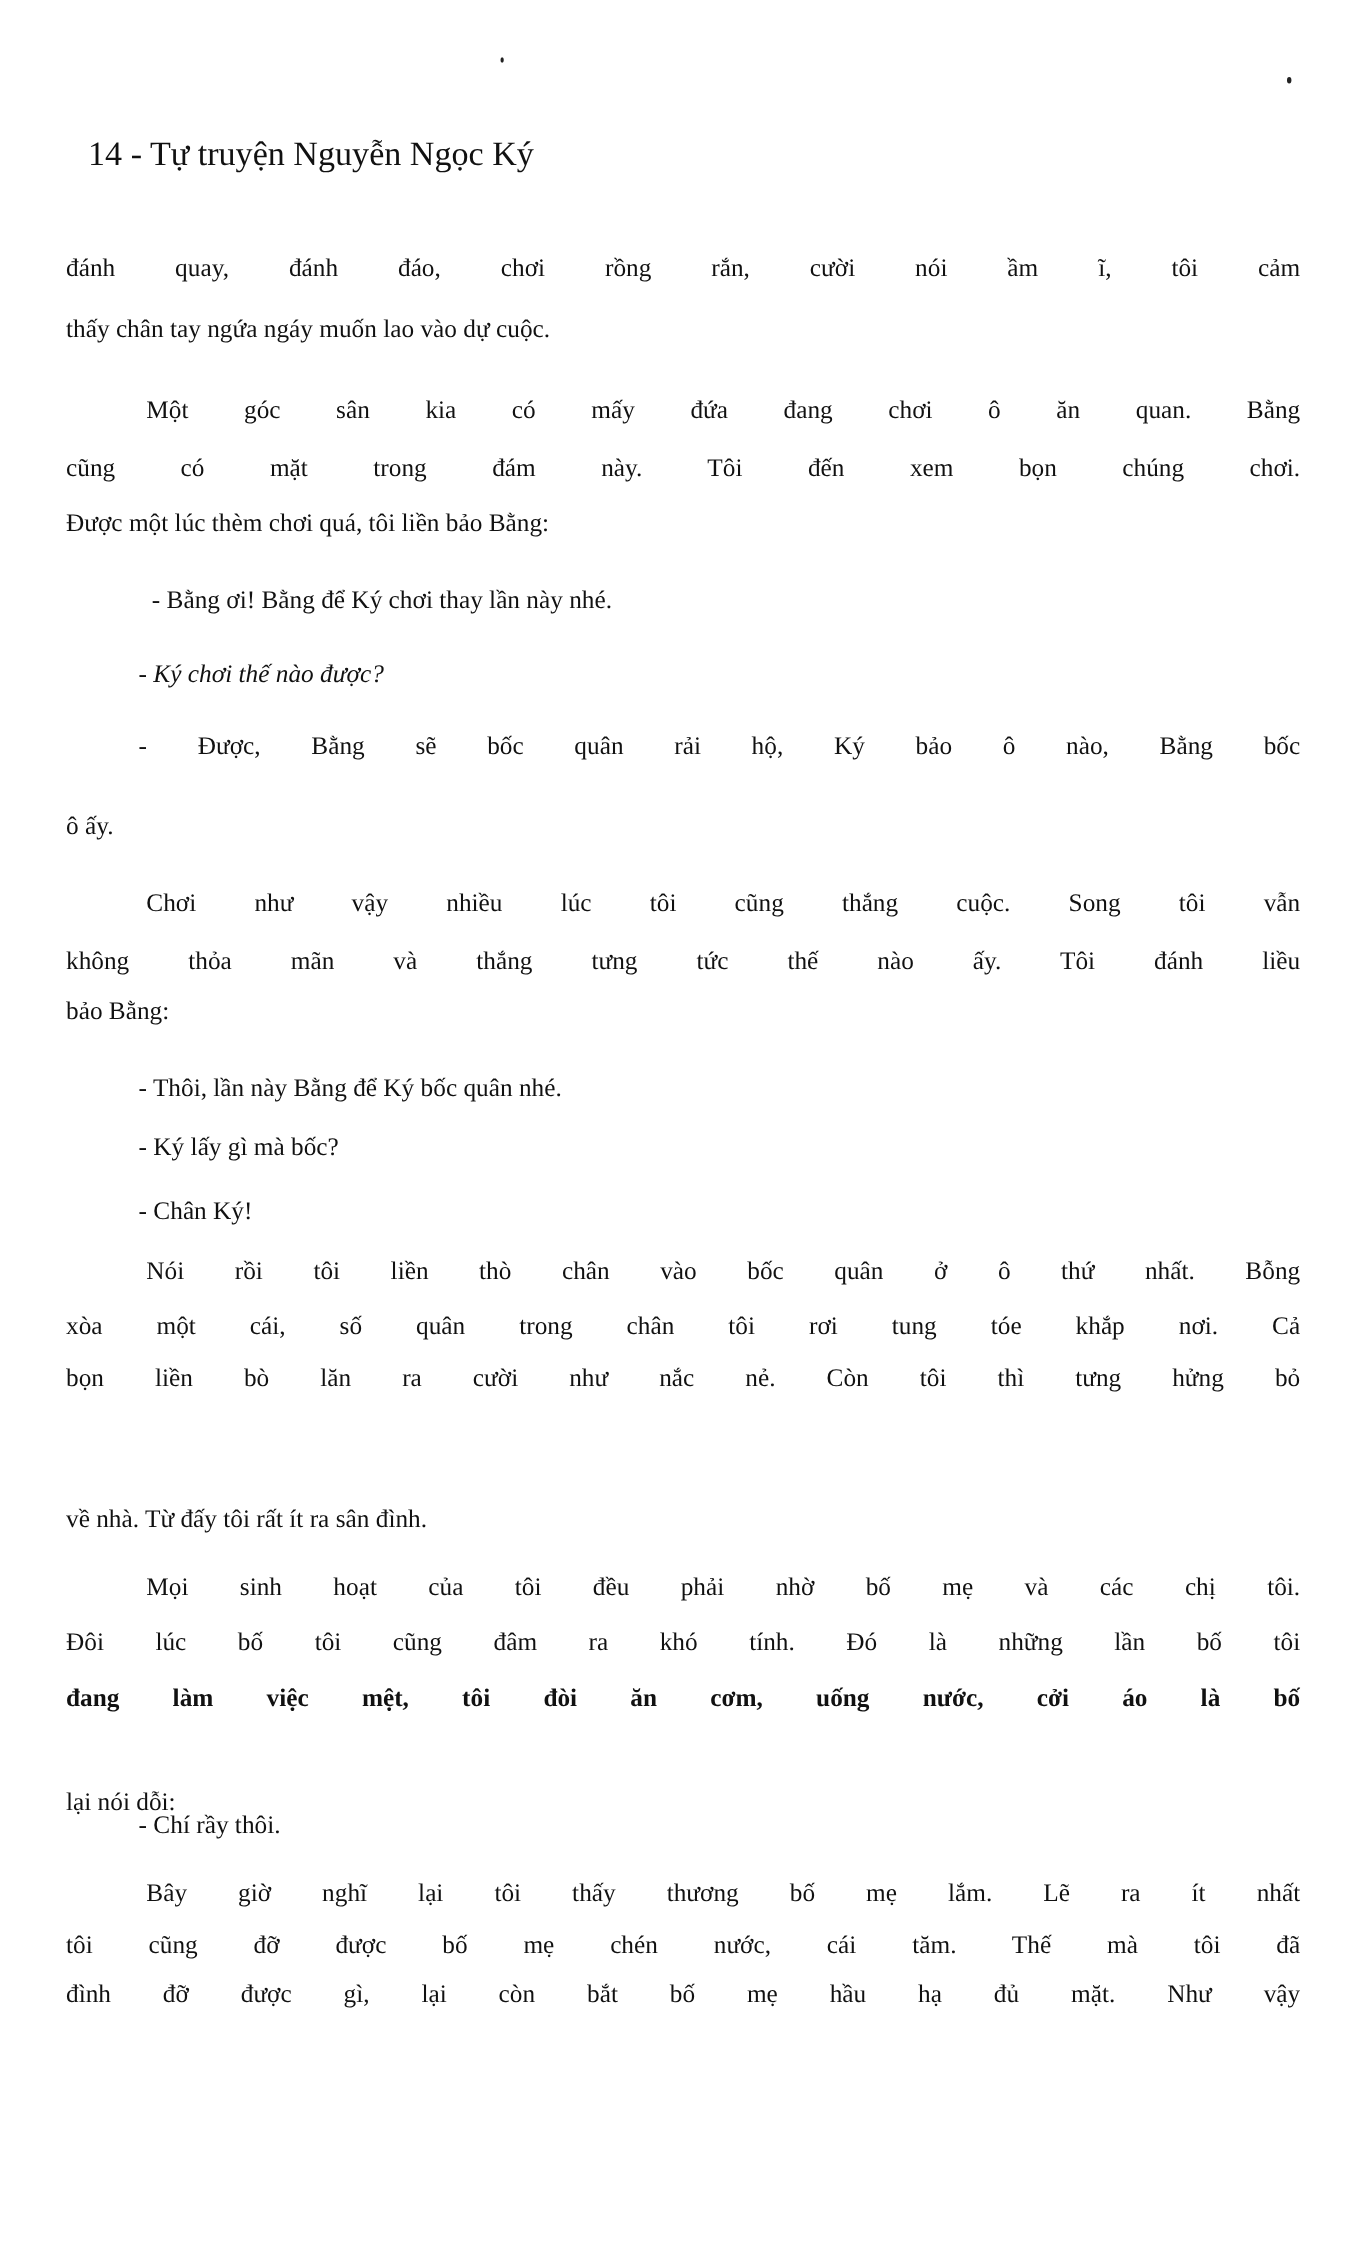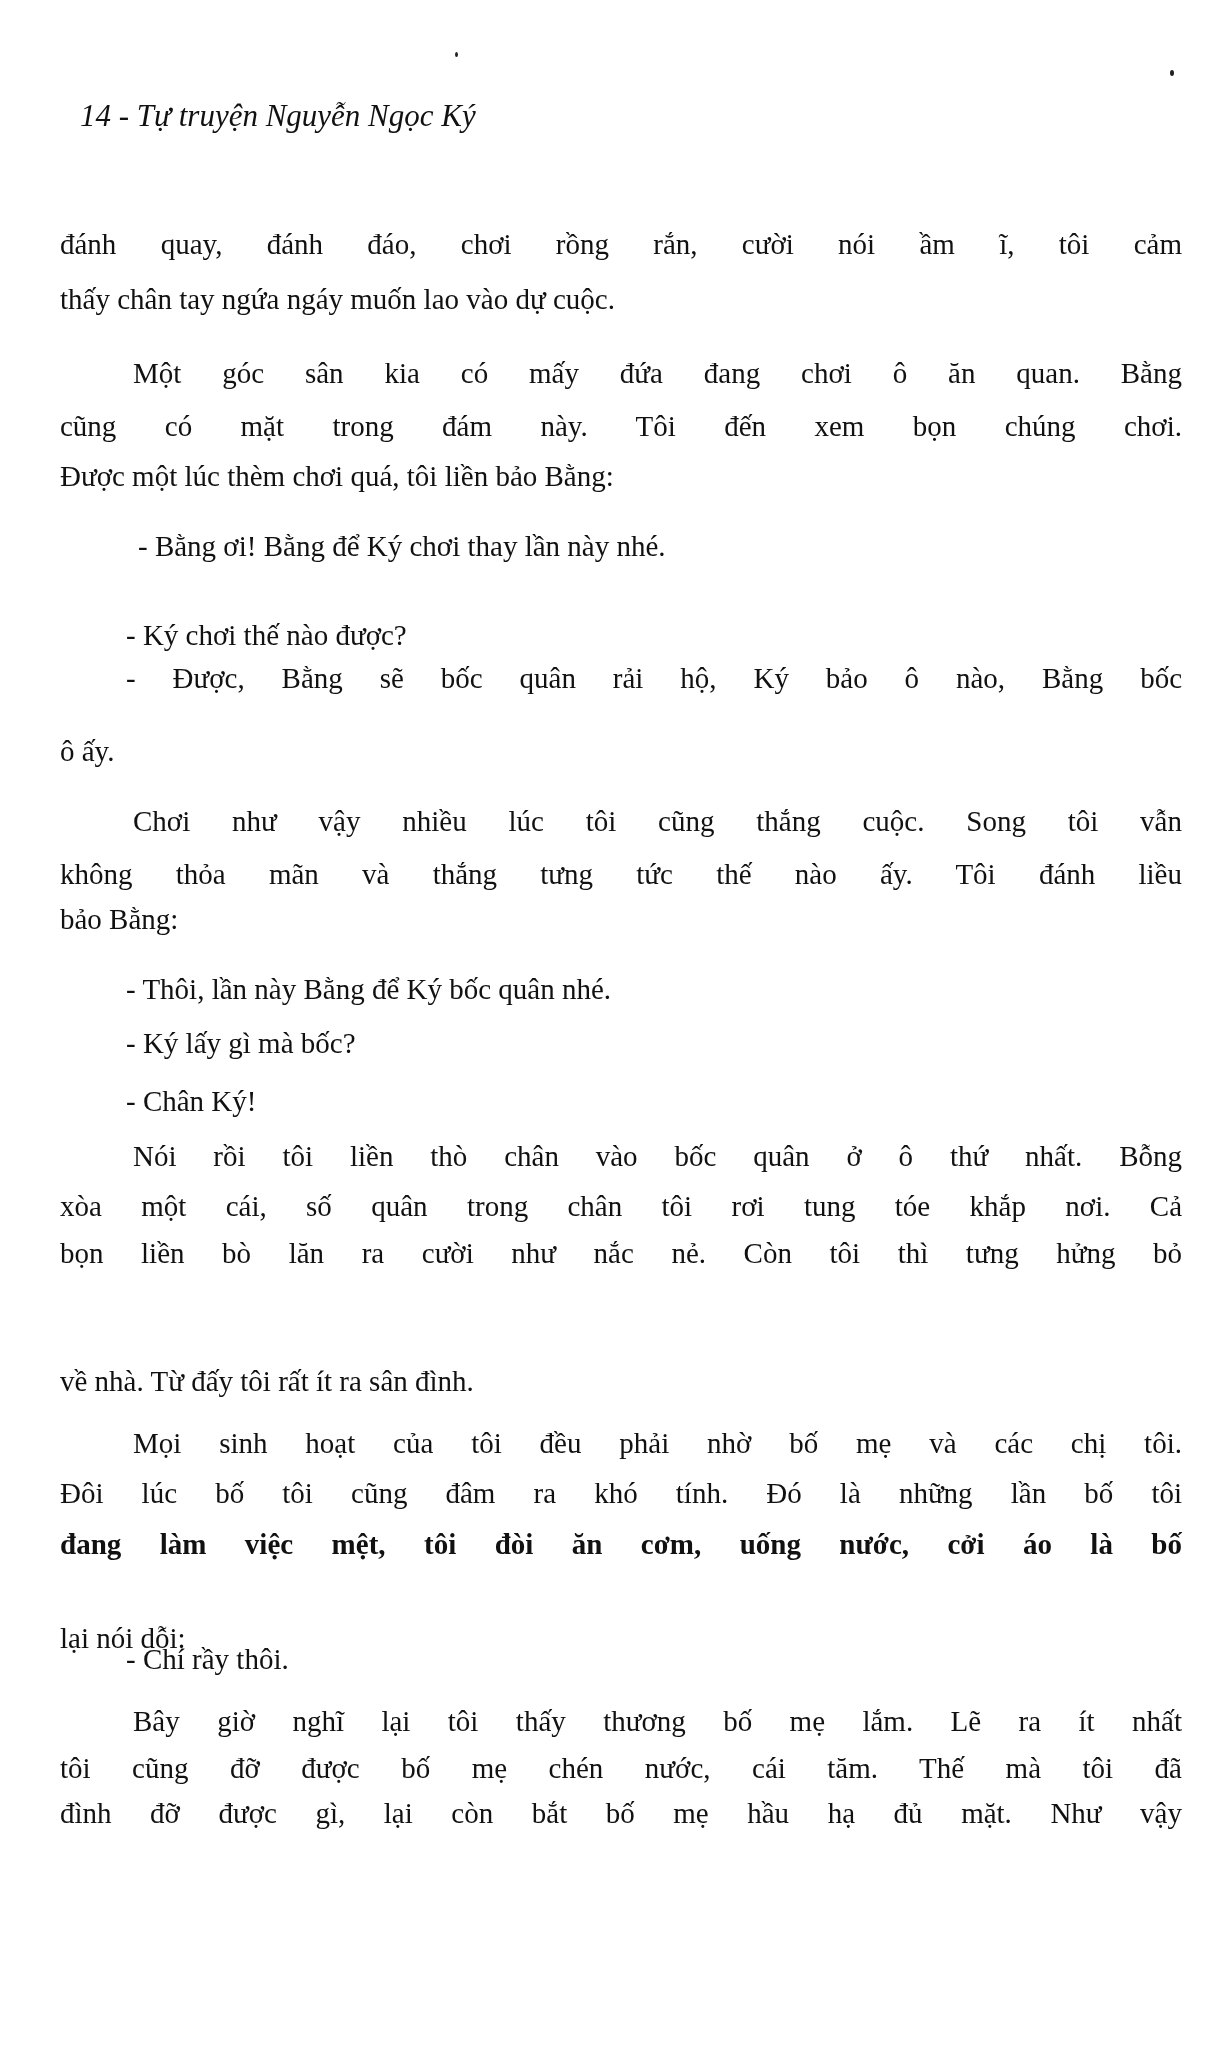--- a/index.html
+++ b/index.html
@@ -1,27 +1,27 @@
 <!DOCTYPE html>
 <html><head>
 <meta charset="utf-8">
 <style>
   html, body { margin: 0; padding: 0; background: #ffffff; }
   body { width: 1230px; height: 2048px; position: relative; overflow: hidden; }
   .page { position: absolute; left: 0; top: 0; width: 1230px; height: 2048px; background: #fff; color: #111; }
   .header {
-    position: absolute; left: 80px; top: 96px;
+    position: absolute; left: 80px; top: 120px;
     font-family: "Liberation Serif", "DejaVu Serif", serif;
-    font-style: italic; font-size: 31px; line-height: 40px; color: #111;
+    font-size: 31px; line-height: 40px; color: #111;
     white-space: nowrap; letter-spacing: 0px;
   }
   .line {
     position: absolute; left: 60px; width: 1122px;
     font-family: "Liberation Serif", "DejaVu Serif", serif;
-    font-size: 29px; line-height: 40px; color: #111;
+    font-size: 23px; line-height: 40px; color: #111;
     white-space: nowrap; height: 40px;
   }
   .line.full { text-align: justify; text-align-last: justify; white-space: normal; overflow: hidden; }
   .line.indent { left: 133px; width: 1049px; }
   .line.dash { left: 126px; width: auto; }
   .line.last { width: auto; }
   .speck { position: absolute; background: #222; border-radius: 50%; }
 </style>
 </head>
 <body>
@@ -32,21 +32,21 @@
 
   <div class="header">14 - Tự truyện Nguyễn Ngọc Ký</div>
 
   <div id="body-text">
       <div class="line full" style="top: 224px;">đánh quay, đánh đáo, chơi rồng rắn, cười nói ầm ĩ, tôi cảm</div>
       <div class="line last" style="top: 279px;">thấy chân tay ngứa ngáy muốn lao vào dự cuộc.</div>
       <div class="line full indent" style="top: 353px;">Một góc sân kia có mấy đứa đang chơi ô ăn quan. Bằng</div>
       <div class="line full" style="top: 406px;">cũng có mặt trong đám này. Tôi đến xem bọn chúng chơi.</div>
       <div class="line last" style="top: 456px;">Được một lúc thèm chơi quá, tôi liền bảo Bằng:</div>
       <div class="line dash" style="top: 526px; margin-left: 12px;">- Bằng ơi! Bằng để Ký chơi thay lần này nhé.</div>
-      <div class="line dash" style="top: 615px;">- Ký chơi thế nào được?</div>
+      <div class="line dash" style="top: 593px; font-style: italic;">- Ký chơi thế nào được?</div>
       <div class="line full" style="left: 126px; width: 1056px; top: 658px;">- Được, Bằng sẽ bốc quân rải hộ, Ký bảo ô nào, Bằng bốc</div>
       <div class="line last" style="top: 711px; margin-top: 20px;">ô ấy.</div>
       <div class="line full indent" style="top: 801px;">Chơi như vậy nhiều lúc tôi cũng thắng cuộc. Song tôi vẫn</div>
       <div class="line full" style="top: 854px;">không thỏa mãn và thắng tưng tức thế nào ấy. Tôi đánh liều</div>
       <div class="line last" style="top: 899px;">bảo Bằng:</div>
       <div class="line dash" style="top: 969px;">- Thôi, lần này Bằng để Ký bốc quân nhé.</div>
       <div class="line dash" style="top: 1023px;">- Ký lấy gì mà bốc?</div>
       <div class="line dash" style="top: 1081px;">- Chân Ký!</div>
       <div class="line full indent" style="top: 1136px;">Nói rồi tôi liền thò chân vào bốc quân ở ô thứ nhất. Bỗng</div>
       <div class="line full" style="top: 1186px;">xòa một cái, số quân trong chân tôi rơi tung tóe khắp nơi. Cả</div>

